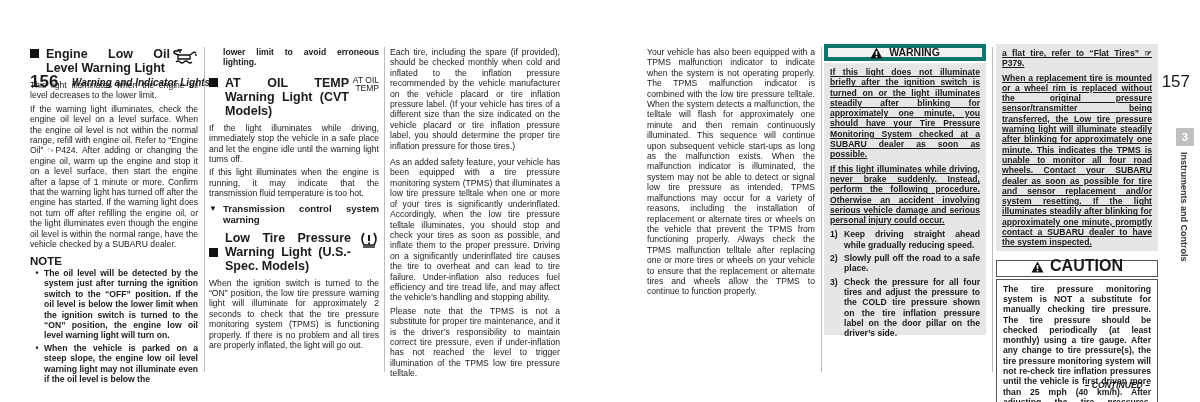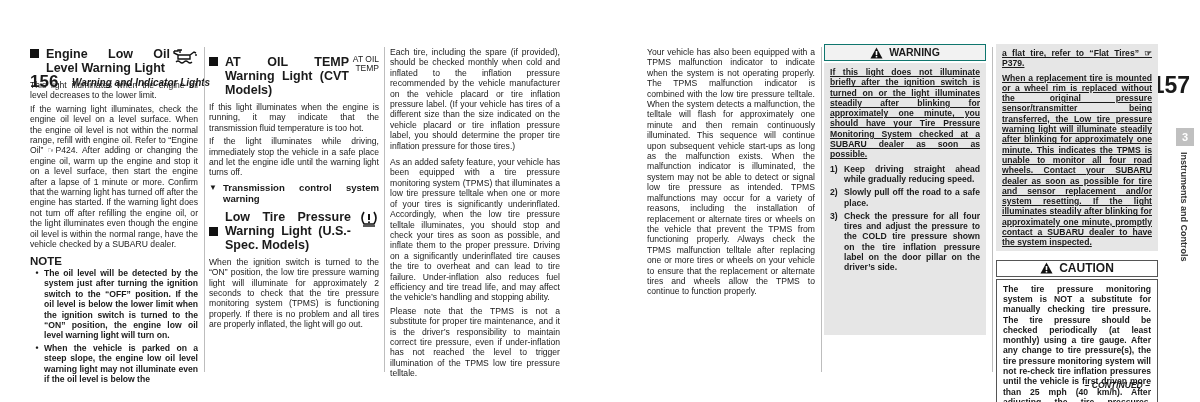--- a/index.html
+++ b/index.html
@@ -10,21 +10,21 @@
   .page-left { left: 0; width: 590px; }
   .page-right { left: 610px; width: 590px; }
 
   
   .hdr { position: absolute; top: 28px; height: 16px; margin-top: 48px; }
   .hdr-left { left: 30px; width: 560px; }
   .hdr-left .num { position: absolute; left: 0; top: -4px; font-size: 17px; font-weight: bold; }
   .hdr-left .title { position: absolute; left: 42px; top: 1px; font-size: 10px; font-weight: bold; font-style: italic; }
   .hdr-left .bar { position: absolute; left: 0; top: 11px; width: 560px; height: 4px; background: #c8c8c8; z-index: -1; }
   .hdr-right { left: 35px; width: 555px; }
-  .hdr-right .num { position: absolute; right: 10px; top: -4px; font-size: 23px; font-weight: bold; }
+  .hdr-right .num { position: absolute; right: 10px; top: -4px; font-size: 17px; font-weight: normal; }
   .hdr-right .title { position: absolute; right: 45px; top: 1px; font-size: 10px; font-weight: bold; font-style: italic; }
   .hdr-right .bar { position: absolute; left: 0; top: 11px; width: 545px; height: 4px; background: #c8c8c8; z-index: -1; }
 
   .col { position: absolute; top: 47px; font-size: 8.6px; line-height: 10.4px; text-align: justify; }
   .col p { margin-bottom: 3px; }
   .col-divider { position: absolute; top: 47px; width: 1px; height: 325px; background: #bdbdbd; }
 
   .sec-title { font-size: 12.5px; font-weight: bold; line-height: 14px; display: flex; align-items: flex-start; margin-bottom: 5px; position: relative; }
   .sec-title .sq { width: 9px; height: 9px; background: #111; margin: 2px 7px 0 0; flex: none; }
   .sec-title .t { flex: 1; }
@@ -34,29 +34,29 @@
   .sub-title .tri { margin-right: 6px; font-size: 8px; }
 
   .note-title { font-size: 11.5px; font-weight: bold; margin: 6px 0 2px; }
   .bullets { list-style: none; font-weight: bold; }
   .bullets li { display: flex; margin-bottom: 2px; }
   .bullets li .dot { width: 14px; flex: none; text-align: center; }
 
   .bold { font-weight: bold; }
 
   
-  .warn-head { border: 1px solid #0f766e; height: 17px; display: flex; align-items: center; justify-content: center; font-weight: bold; font-size: 10.5px; background: #f2f2f2; }
+  .warn-head { border: 4px solid #0f766e; height: 17px; display: flex; align-items: center; justify-content: center; font-weight: bold; font-size: 10.5px; background: #f2f2f2; }
   .warn-head svg { margin-right: 6px; }
   .warn-body { background: #e6e6e6; padding: 4px 6px 3px; font-weight: bold; font-size: 8.6px; line-height: 10.3px; text-align: justify; margin-top: 2px; }
   .warn-body p { margin-bottom: 4px; text-decoration: underline; }
   .steps { list-style: none; }
   .steps li { display: flex; margin-bottom: 3px; }
   .steps li .n { width: 14px; flex: none; }
 
-  .caution-head { border: 1px solid #555; height: 17px; display: flex; align-items: center; justify-content: center; font-weight: bold; font-size: 12px; margin-top: 9px; }
+  .caution-head { border: 1px solid #555; height: 17px; display: flex; align-items: flex-start; justify-content: center; font-weight: bold; font-size: 16px; margin-top: 9px; }
   .caution-head svg { margin-right: 6px; }
   .caution-body { border: 1px solid #555; padding: 4px 6px 2px; font-weight: bold; font-size: 8.6px; line-height: 10.3px; text-align: justify; margin-top: 2px; }
 
   .continued { position: absolute; right: 50px; top: 380px; font-size: 8.6px; font-weight: bold; font-style: italic; }
 
   .side-tab { position: absolute; left: 1176px; top: 128px; width: 18px; height: 18px; background: #c0c0c0; color: #fff; font-weight: bold; font-size: 11px; text-align: center; line-height: 18px; }
   .side-label { position: absolute; left: 1172px; top: 152px; width: 24px; height: 120px; }
   .side-label span { position: absolute; left: 12px; top: 0; transform-origin: 0 0; transform: rotate(90deg) translateY(-50%); white-space: nowrap; font-size: 9px; font-weight: bold; color: #333; }
 </style>
 </head>
@@ -91,30 +91,31 @@
       <li>
           <span class="dot">•</span>
           <span>When the vehicle is parked on a steep slope, the engine low oil level warning light may not illuminate even if the oil level is below the</span>
         </li>
     </ul>
   </div>
 
   <div class="col-divider" style="left:204px;"></div>
 
   <div class="col" style="left:209px; width:170px;">
+    <p class="bold" style="padding-left:14px;">lower limit to avoid erroneous lighting.</p>
     <div class="sec-title" style="margin-top:8px;">
       <span class="sq"></span>
       <span class="t" style="padding-right:30px;">AT OIL TEMP Warning Light (CVT Models)</span>
       <span class="sec-icon" style="font-size:8.5px; line-height:8.5px; text-align:right; font-weight:normal;">
         <span>AT OIL</span><br>
         <span>TEMP</span>
       </span>
     </div>
+    <p>If the light illuminates while driving, immediately stop the vehicle in a safe place and let the engine idle until the warning light turns off.</p>
     <p>If this light illuminates when the engine is running, it may indicate that the transmission fluid temperature is too hot.</p>
-    <p>If the light illuminates while driving, immediately stop the vehicle in a safe place and let the engine idle until the warning light turns off.</p>
     <div class="sub-title">
       <span class="tri">▼</span>
       <span>Transmission control system warning</span>
     </div>
     <div class="sec-title" style="margin-top:6px;align-items:center;">
       <span class="sq"></span>
       <span class="t" style="padding-right:28px;">Low Tire Pressure Warning Light (U.S.-Spec. Models)</span>
       <span class="sec-icon">
         <svg width="20" height="18" viewBox="0 0 20 18">
             <path d="M5 2 Q1 8 5 14 L15 14 Q19 8 15 2" stroke="#111" stroke-width="1.6" fill="none"></path>
@@ -153,20 +154,21 @@
     <div class="warn-head">
       <svg width="13" height="12" viewBox="0 0 13 12">
           <path d="M6.5 0.5 L12.5 11.5 L0.5 11.5 Z" fill="#111"></path>
           <path d="M6.5 4 L6.5 8" stroke="#fff" stroke-width="1.6"></path>
           <circle cx="6.5" cy="9.7" r="0.9" fill="#fff"></circle>
         </svg>
       <span>WARNING</span>
     </div>
     <div class="warn-body" style="height:272px;">
       <p>If this light does not illuminate briefly after the ignition switch is turned on or the light illuminates steadily after blinking for approximately one minute, you should have your Tire Pressure Monitoring System checked at a SUBARU dealer as soon as possible.</p>
+      <p>If this light illuminates while driving, never brake suddenly. Instead, perform the following procedure. Otherwise an accident involving serious vehicle damage and serious personal injury could occur.</p>
       <ul class="steps">
         <li>
             <span class="n">1)</span>
             <span>Keep driving straight ahead while gradually reducing speed.</span>
           </li>
         <li>
             <span class="n">2)</span>
             <span>Slowly pull off the road to a safe place.</span>
           </li>
         <li>

